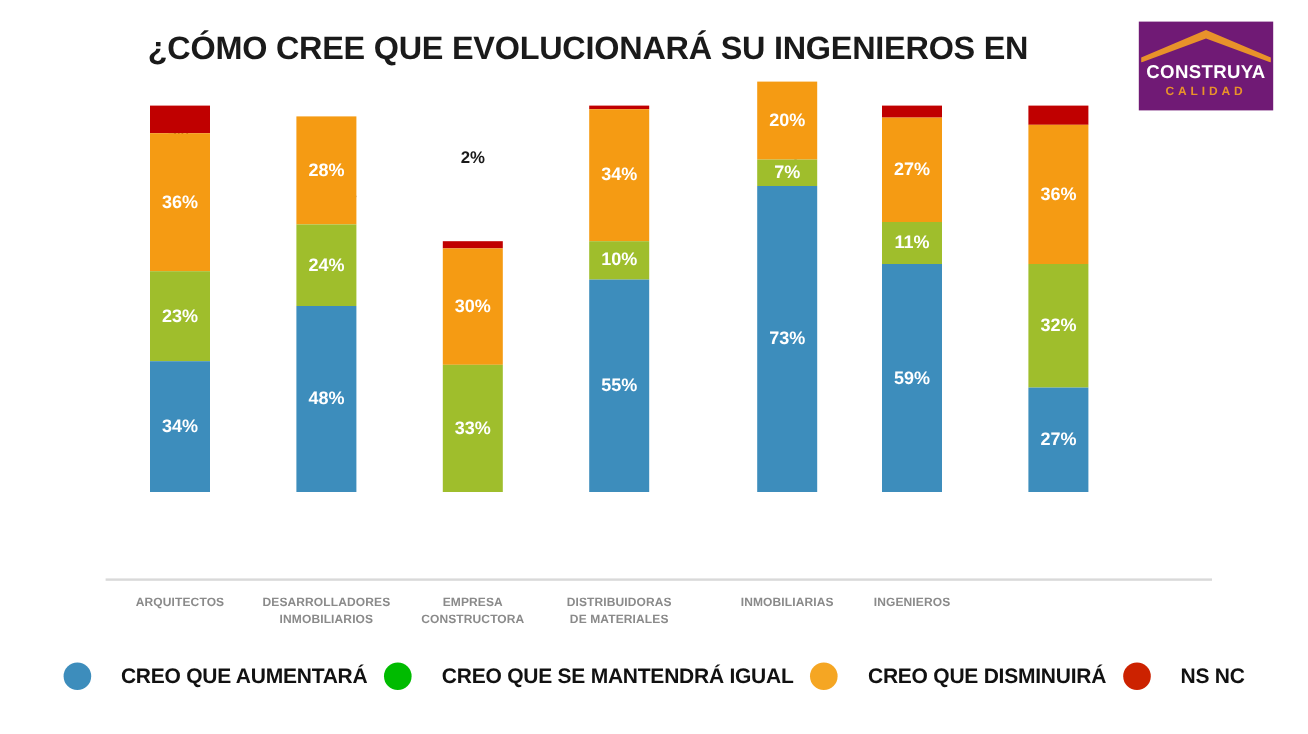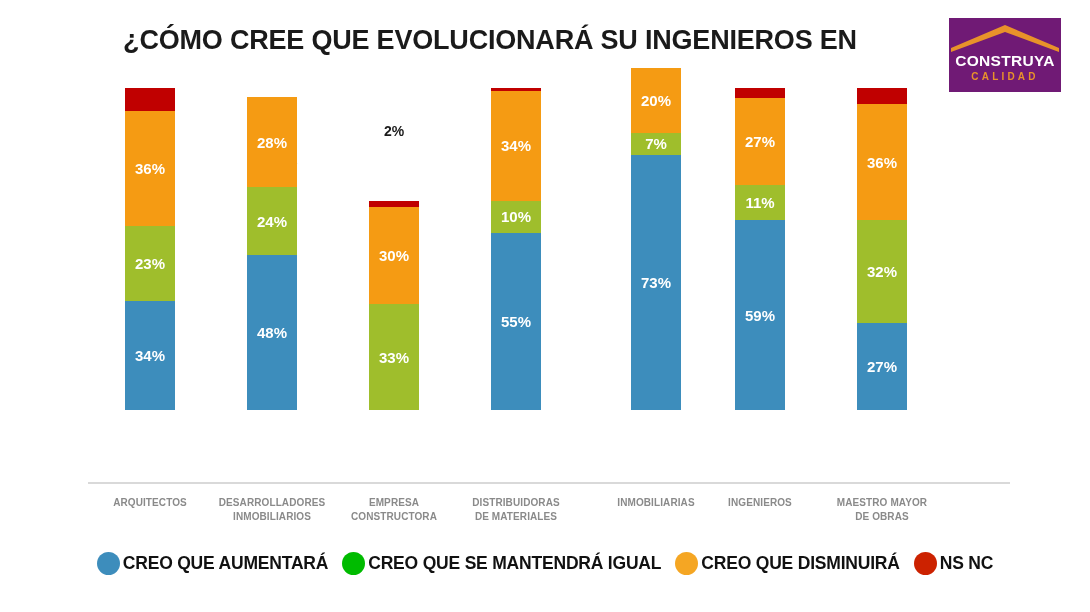--- a/index.html
+++ b/index.html
@@ -111,21 +111,21 @@
 
   
   .legend {
     position: absolute;
     left: 0; top: 552px; width: 1090px;
     display: flex;
     align-items: center;
     justify-content: center;
     gap: 14px;
   }
-  .legend-item { display: flex; align-items: center; gap: 3px; }
+  .legend-item { display: flex; align-items: center; gap: 25px; }
   .legend-dot { width: 23px; height: 23px; border-radius: 50%; flex: 0 0 auto; }
   .legend-text {
     font-size: 17.5px;
     font-weight: bold;
     color: #111111;
     letter-spacing: -0.2px;
     white-space: nowrap;
   }
 </style>
 </head>
@@ -284,24 +284,20 @@
         <div class="seg s-disminuira" style="height:115.9px">
             <span class="seg-label">36%</span>
           </div>
         <div class="seg s-mantendra" style="height:103.0px">
             <span class="seg-label">32%</span>
           </div>
         <div class="seg s-aumentara" style="height:86.9px">
             <span class="seg-label">27%</span>
           </div>
       </div>
-      <div class="cat-label" style="left:-4px">
-        <div>MAESTRO MAYOR</div>
-        <div>DE OBRAS</div>
-      </div>
     </div>
   </div>
 
   <div class="legend">
     <div class="legend-item">
       <span class="legend-dot" style="background:#3D8DBC"></span>
       <span class="legend-text">CREO QUE AUMENTARÁ</span>
     </div>
     <div class="legend-item">
       <span class="legend-dot" style="background:#00BB00"></span>

